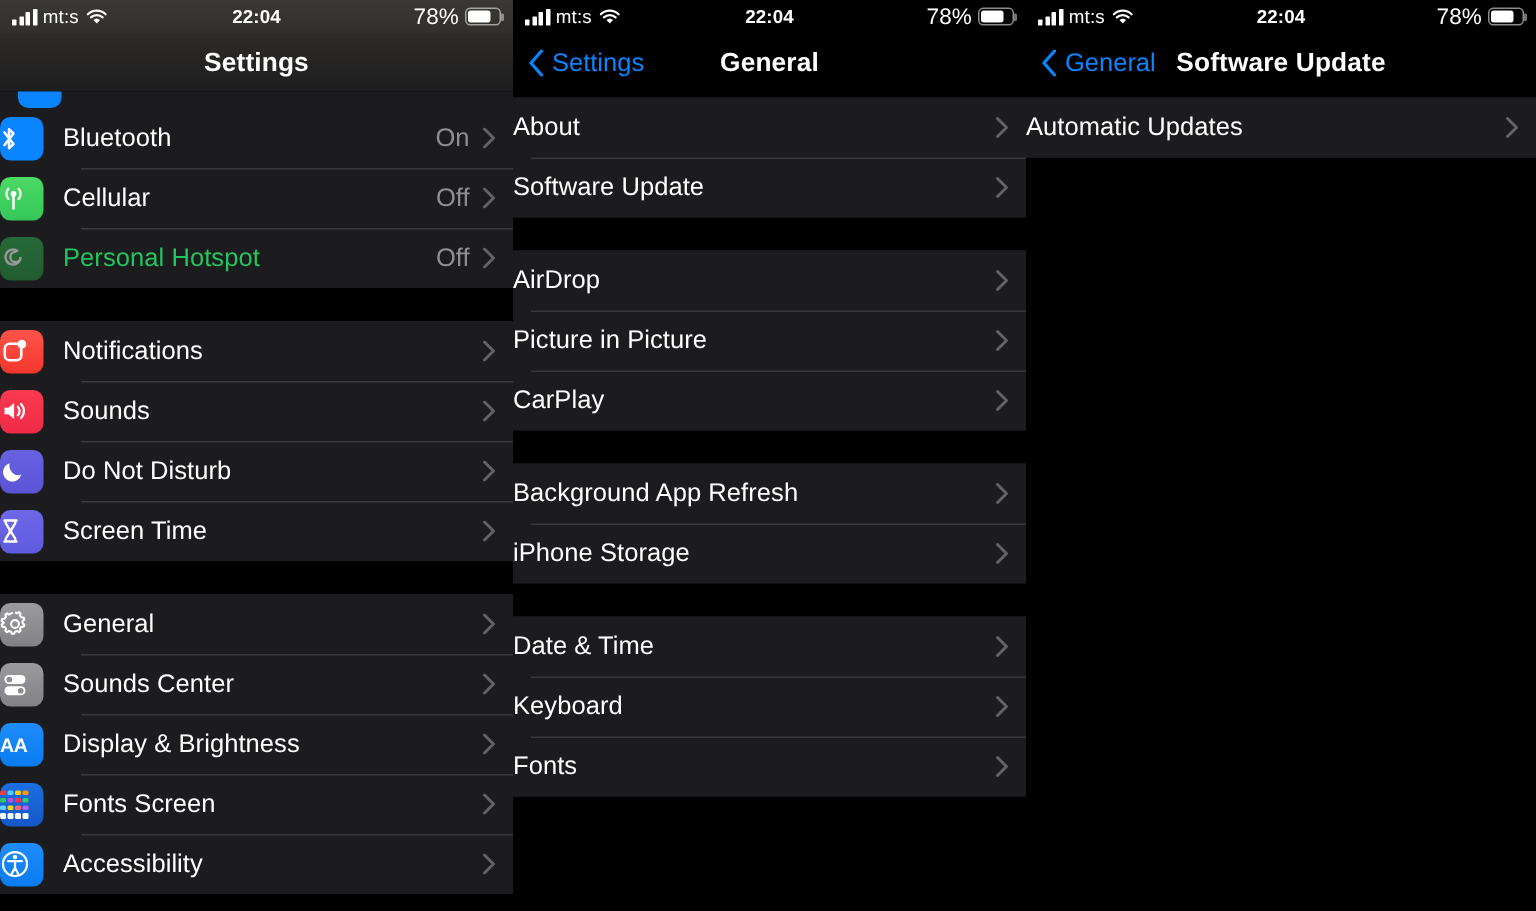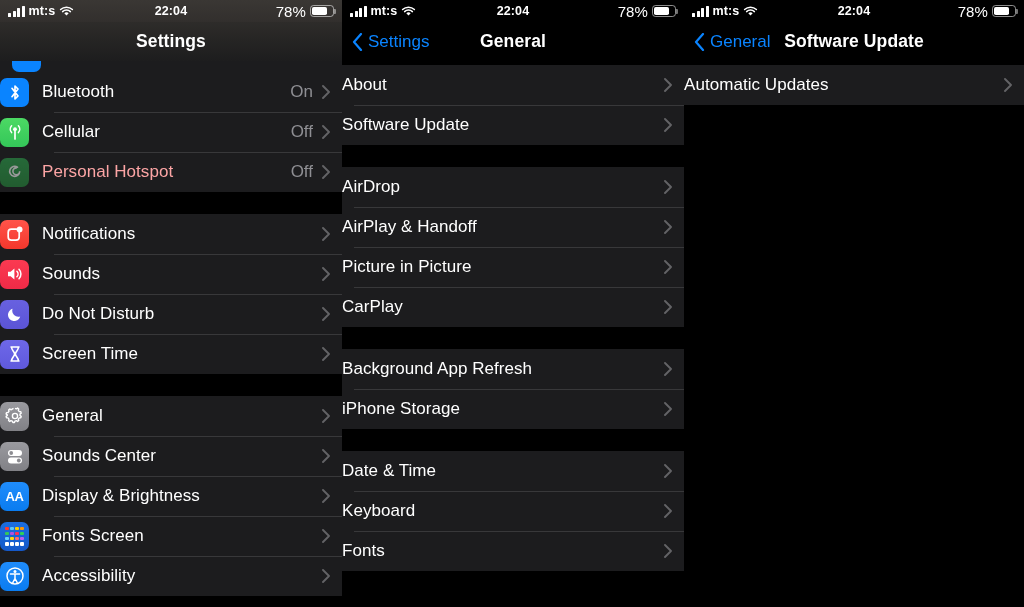--- a/index.html
+++ b/index.html
@@ -24,21 +24,21 @@
   }
   .sb-left { position:absolute; left:8px; top:0; height:22px; display:flex; align-items:center; gap:4px; }
   .sb-center { position:absolute; left:0; right:0; top:0; height:22px; display:flex; align-items:center; justify-content:center; }
   .sb-right { position:absolute; right:8px; top:0; height:22px; display:flex; align-items:center; gap:4px; }
   .bars { display:flex; align-items:flex-end; gap:1.5px; height:11px; }
   .bars i { display:block; width:3px; background:#fff; border-radius:.5px; }
   .bars i:nth-child(1){height:4px;}
   .bars i:nth-child(2){height:6px;}
   .bars i:nth-child(3){height:8.5px;}
   .bars i:nth-child(4){height:11px;}
-  .carrier { font-size:12.5px; font-weight:700; color:#fff; }
+  .carrier { font-size:12.5px; font-weight:400; color:#fff; }
   .wifi { width:15px; height:11px; position:relative; }
   .wifi svg { display:block; }
   .batt-pct { font-size:15px; font-weight:400; }
   .batt {
     width:24px; height:12px; border:1.3px solid rgba(255,255,255,.55);
     border-radius:3.5px; position:relative; padding:1.3px;
   }
   .batt::after{
     content:""; position:absolute; right:-3.2px; top:3.2px;
     width:1.8px; height:4.4px; background:rgba(255,255,255,.45);
@@ -74,42 +74,42 @@
     content:""; position:absolute; left:12px; right:0; top:0;
     height:1px; background:#38383a;
   }
   .row.inset + .row.inset::before { left:54px; }
   .row-icon {
     width:29px; height:29px; border-radius:7px; flex:0 0 auto;
     margin-right:13px; display:flex; align-items:center; justify-content:center;
     overflow:hidden; position:relative;
   }
   .row-label { color:#fff; font-size:17px; flex:1 1 auto; letter-spacing:.05px; }
-  .row.dim .row-label { color:#fca5a5; }
+  .row.dim .row-label { color:#22c55e; }
   .row.dim .row-icon { opacity:.55; }
   .row-value { color:#8e8e93; font-size:17px; margin-right:9px; }
   .chev { flex:0 0 auto; color:#636366; display:flex; align-items:center; }
   .chev svg { display:block; }
 
   
   .ic-bluetooth { background:#0a84ff; }
   .ic-cellular  { background:linear-gradient(180deg,#4cd964 0%,#34c759 100%); }
   .ic-hotspot   { background:linear-gradient(180deg,#2fa84f 0%,#27913f 100%); }
   .ic-notif     { background:linear-gradient(180deg,#ff544a 0%,#f4372c 100%); }
   .ic-sounds    { background:linear-gradient(180deg,#fb3a51 0%,#ef2a47 100%); }
   .ic-dnd       { background:linear-gradient(180deg,#6861e0 0%,#5b54d6 100%); }
   .ic-screentime{ background:linear-gradient(180deg,#6e68e8 0%,#5f59dd 100%); }
   .ic-general   { background:linear-gradient(180deg,#9a9a9f 0%,#818186 100%); }
   .ic-control   { background:linear-gradient(180deg,#9a9a9f 0%,#818186 100%); }
   .ic-display   { background:linear-gradient(180deg,#1f8cfb 0%,#0a7cf0 100%); }
   .ic-home      { background:linear-gradient(180deg,#1b6ee0 0%,#1558c8 100%); }
   .ic-access    { background:linear-gradient(180deg,#1f8cfb 0%,#0a7cf0 100%); }
   .ic-wifi      { background:#0a84ff; }
 
-  .glyph { width:100%; height:100%; display:flex; align-items:center; justify-content:center; }
+  .glyph { width:100%; height:100%; display:flex; align-items:center; }
   .glyph svg { display:block; }
   .aa-text { color:#fff; font-size:13px; font-weight:bold; letter-spacing:-.3px; }
 
   .home-grid {
     width:19px; height:19px; display:grid;
     grid-template-columns:repeat(4,1fr); grid-template-rows:repeat(4,1fr);
     gap:1.4px;
   }
   .home-grid span { border-radius:1px; display:block; }
 
@@ -448,28 +448,20 @@
     <div class="group">
       <div class="row">
         <span class="row-label">AirDrop</span>
         <span class="chev">
             <svg width="8" height="14" viewBox="0 0 8 14">
               <path d="M1 1l6 6-6 6" stroke="currentColor" stroke-width="1.9" fill="none" stroke-linecap="round" stroke-linejoin="round"></path>
             </svg>
           </span>
       </div>
       <div class="row">
-        <span class="row-label">AirPlay &amp; Handoff</span>
-        <span class="chev">
-            <svg width="8" height="14" viewBox="0 0 8 14">
-              <path d="M1 1l6 6-6 6" stroke="currentColor" stroke-width="1.9" fill="none" stroke-linecap="round" stroke-linejoin="round"></path>
-            </svg>
-          </span>
-      </div>
-      <div class="row">
         <span class="row-label">Picture in Picture</span>
         <span class="chev">
             <svg width="8" height="14" viewBox="0 0 8 14">
               <path d="M1 1l6 6-6 6" stroke="currentColor" stroke-width="1.9" fill="none" stroke-linecap="round" stroke-linejoin="round"></path>
             </svg>
           </span>
       </div>
       <div class="row">
         <span class="row-label">CarPlay</span>
         <span class="chev">

